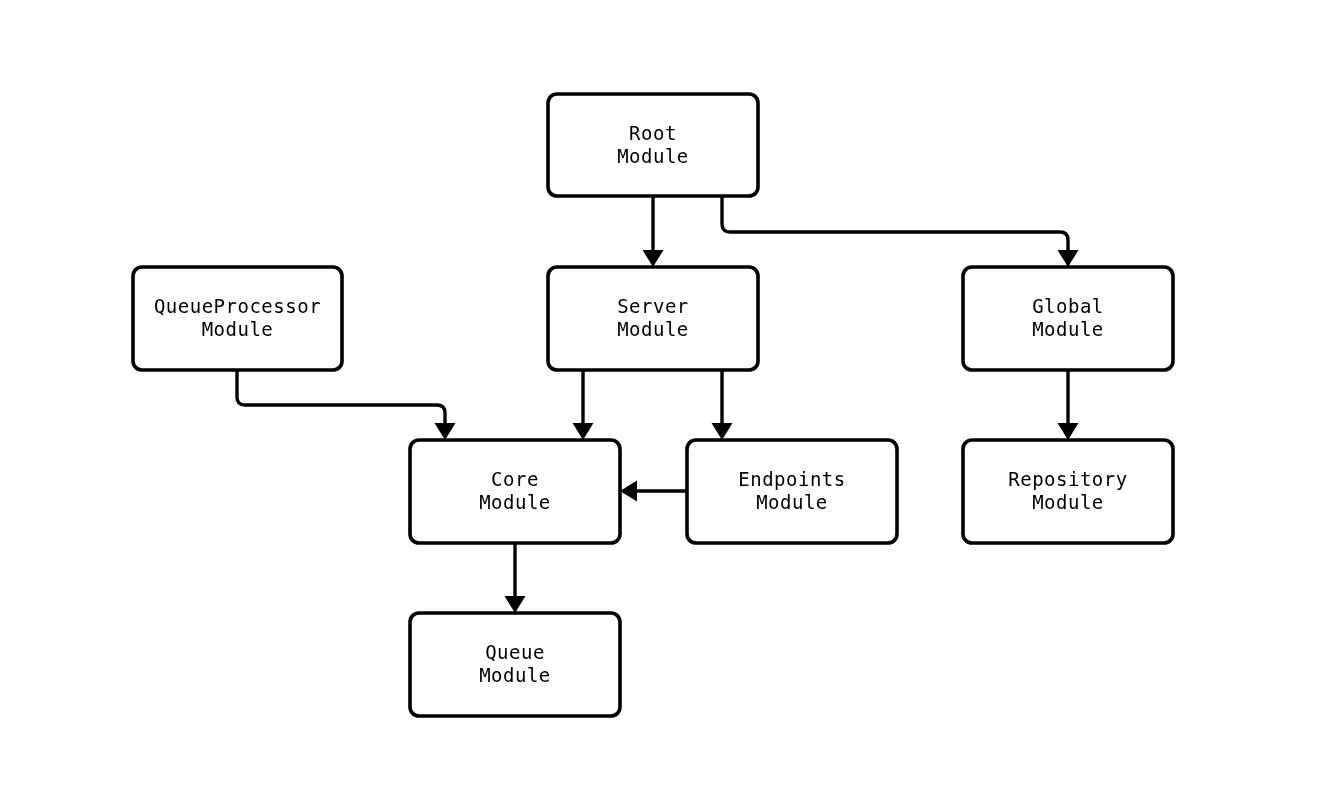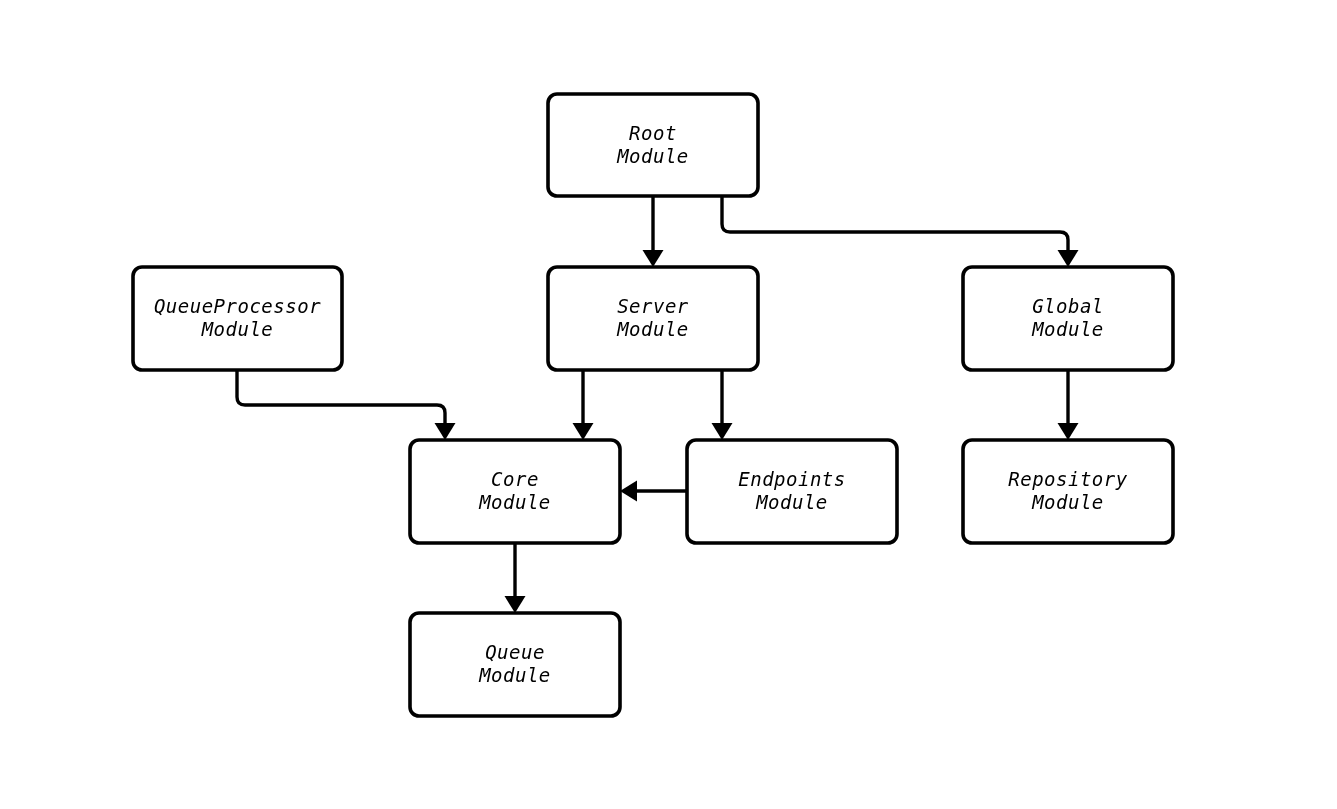--- a/index.html
+++ b/index.html
@@ -12,21 +12,20 @@
     width: 1337px;
     height: 809px;
     overflow: hidden;
     font-family: "DejaVu Sans Mono", monospace;
   }
   #diagram-root {
     position: relative;
     width: 1337px;
     height: 809px;
     background: #ffffff;
-    font-style: italic;
   }
   svg#graph {
     display: block;
     width: 1337px;
     height: 809px;
   }
   .node-box {
     fill: #ffffff;
     stroke: #000000;
     stroke-width: 3.6;

